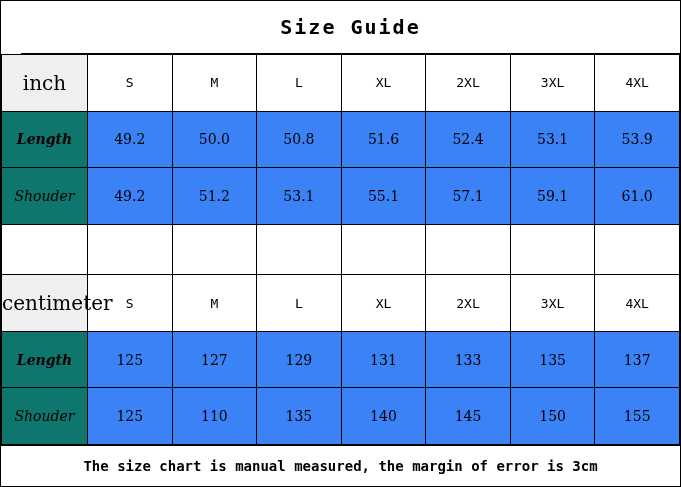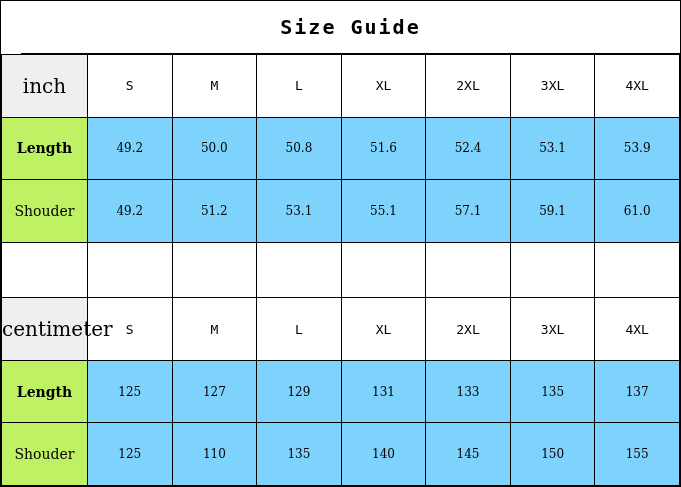--- a/index.html
+++ b/index.html
@@ -47,39 +47,40 @@
   table.size-table td {
     border: 1px solid #000000;
     text-align: center;
     vertical-align: middle;
     font-family: "DejaVu Serif", serif;
     font-size: 14px;
     color: #000000;
     padding: 0;
   }
   table.size-table td.label {
-    background: #bef264;
+    background: #0f766e;
     font-size: 14px;
     width: 86px;
+    font-style: italic;
   }
   table.size-table td.label.bold {
     font-weight: bold;
   }
   table.size-table td.unit {
     background: #efefef;
     font-size: 20px;
   }
   table.size-table td.sizehdr {
     font-family: "DejaVu Sans Mono", monospace;
     font-size: 13px;
     background: #ffffff;
   }
   table.size-table td.val {
-    background: #7dd3fc;
-    font-size: 12px;
+    background: #3b82f6;
+    font-size: 14px;
   }
   table.size-table tr.header-row td { height: 54px; }
   table.size-table tr.data-row td { height: 54px; }
   table.size-table tr.spacer-row td { height: 48px; background: #ffffff; }
   .footer {
     flex: 0 0 40px;
     height: 40px;
     display: flex;
     align-items: center;
     justify-content: center;
@@ -183,14 +184,15 @@
         <td class="val">110</td>
         <td class="val">135</td>
         <td class="val">140</td>
         <td class="val">145</td>
         <td class="val">150</td>
         <td class="val">155</td>
       </tr>
     </tbody>
   </table>
 
+  <div class="footer">The size chart is manual measured,  the margin of error is 3cm</div>
 
 </div>
 
 </body></html>

